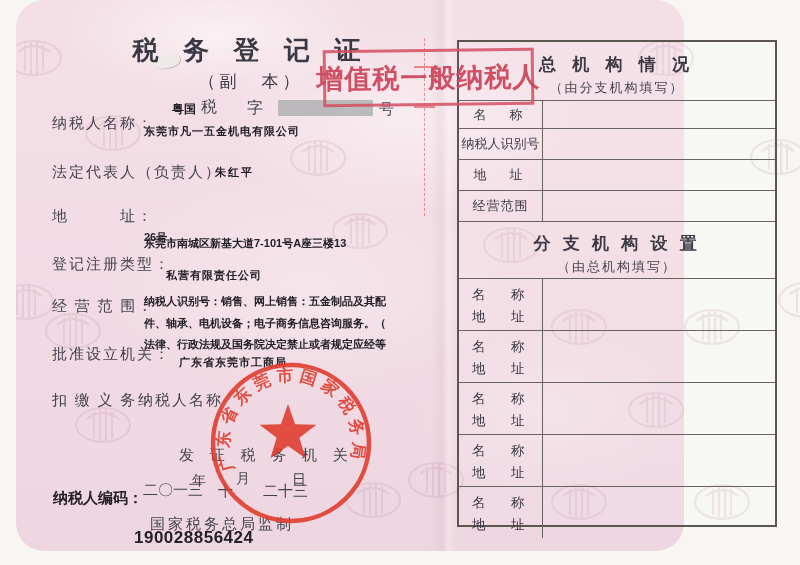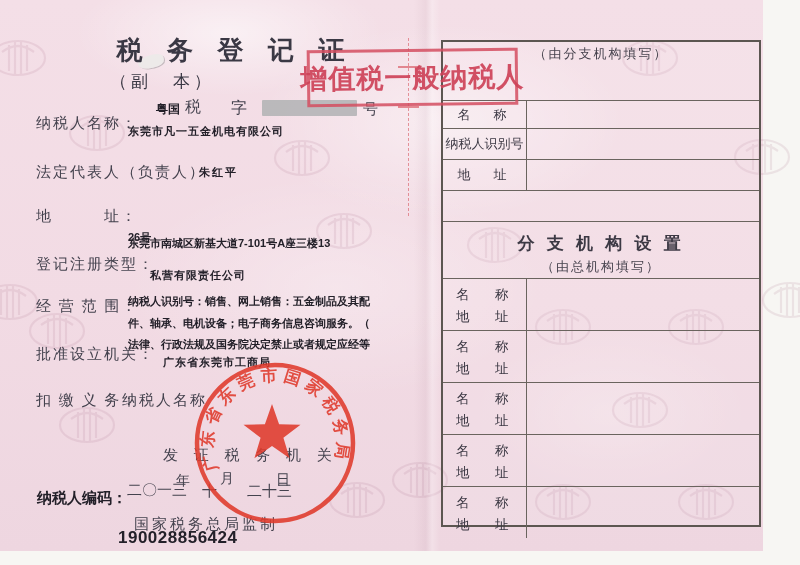--- a/index.html
+++ b/index.html
@@ -1,30 +1,31 @@
 <!DOCTYPE html>
 <html><head>
 <meta charset="utf-8">
 <style>
   html,body{margin:0;padding:0;background:#f7f6f3;}
   .stage{position:relative;width:800px;height:565px;overflow:hidden;background:#f7f6f3;
          font-family:"Liberation Serif","DejaVu Serif",serif;}
-  .paper{position:absolute;left:0;top:0;width:763px;height:551px;
+  .paper{position:absolute;left:16px;top:0;width:668px;height:551px;
     background:
       radial-gradient(ellipse 220px 90px at 30% 6%, rgba(255,255,255,.55), rgba(255,255,255,0) 70%),
       radial-gradient(ellipse 260px 140px at 58% 22%, rgba(255,255,255,.45), rgba(255,255,255,0) 70%),
       radial-gradient(ellipse 300px 160px at 44% 52%, rgba(255,255,255,.28), rgba(255,255,255,0) 70%),
       radial-gradient(ellipse 200px 120px at 80% 75%, rgba(255,255,255,.20), rgba(255,255,255,0) 70%),
       linear-gradient(180deg, #f4dfe7 0%, #f2dbe4 55%, #eed6e0 100%);
+    border-radius: 28px;
   }
   .abs{position:absolute;}
   .lbl{font-family:"Liberation Serif","DejaVu Serif",serif;color:#44424e;font-size:15px;letter-spacing:2px;white-space:nowrap;}
   .val{font-family:"Liberation Sans","DejaVu Sans",sans-serif;color:#232029;font-weight:bold;font-size:11px;white-space:nowrap;}
   .title{font-size:26px;font-weight:bold;color:#3a3844;letter-spacing:9px;text-align:center;}
-  .subtitle{font-size:17px;color:#3a3844;letter-spacing:4px;}
+  .subtitle{font-size:17px;color:#3a3844;letter-spacing:4px;text-align:center;}
   .redact{background:#b5b5b7;opacity:.92;border-radius:1px;}
   .fold-shade{width:26px;height:551px;background:linear-gradient(90deg,rgba(120,70,90,0) 0%,rgba(120,70,90,.06) 45%,rgba(255,255,255,.25) 70%,rgba(120,70,90,0) 100%);}
   .fold-line{border-left:1.5px dashed rgba(214,72,84,.55);}
   .fold-tick{height:1.5px;background:rgba(214,72,84,.6);}
   
   .hqtable{left:441px;top:40px;width:320px;height:487px;border:2px solid #5c5651;box-sizing:border-box;
            background:rgba(255,255,255,.10);color:#38353f;}
   .trow{position:relative;border-top:1.4px solid #6a645e;display:flex;}
   .tlabel{width:84px;border-right:1.4px solid #6a645e;box-sizing:border-box;display:flex;align-items:center;justify-content:center;
           font-size:13px;letter-spacing:1px;color:#3c3944;}
@@ -125,36 +126,38 @@
     <div class="abs lbl" style="left:276px;top:471px;font-size:14px;">日</div>
 
     <div class="abs val" style="left:37px;top:489px;font-size:15px;">纳税人编码：</div>
     <div class="abs val" style="left:118px;top:488px;font-size:17px;letter-spacing:.5px;margin-top:40px;">190028856424</div>
 
     <div class="abs lbl" style="left:134px;top:515px;letter-spacing:3px;">国家税务总局监制</div>
 
     <div class="abs hqtable">
 
       <div style="height:58px;position:relative;">
+        <div class="thead-line1" style="padding-top:11px;">总 机 构 情 况</div>
         <div class="thead-line2" style="padding-top:3px;">（由分支机构填写）</div>
       </div>
 
       <div class="trow" style="height:27px;">
         <div class="tlabel" style="letter-spacing:5px;">名　称</div>
         <div class="tvalue"></div>
       </div>
       <div class="trow" style="height:30px;">
         <div class="tlabel" style="letter-spacing:0;">纳税人识别号</div>
         <div class="tvalue"></div>
       </div>
       <div class="trow" style="height:30px;">
         <div class="tlabel" style="letter-spacing:5px;">地　址</div>
         <div class="tvalue"></div>
       </div>
       <div class="trow" style="height:30px;">
+        <div class="tlabel" style="letter-spacing:1px;">经营范围</div>
         <div class="tvalue"></div>
       </div>
 
       <div style="height:57px;position:relative;border-top:1.4px solid #6a645e;box-sizing:border-box;">
         <div class="thead-line1" style="padding-top:10px;letter-spacing:4px;">分 支 机 构 设 置</div>
         <div class="thead-line2" style="padding-top:3px;">（由总机构填写）</div>
       </div>
 
       <div class="trow" style="height:51px;">
         <div class="pair-label">

